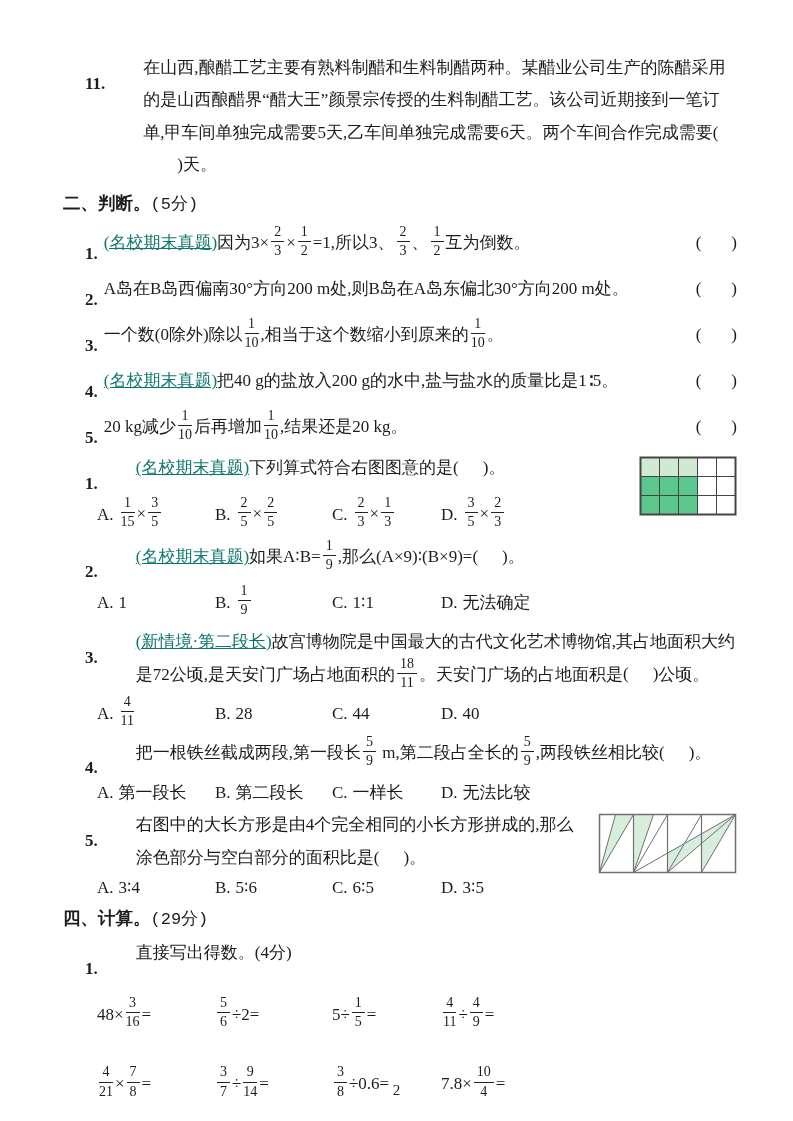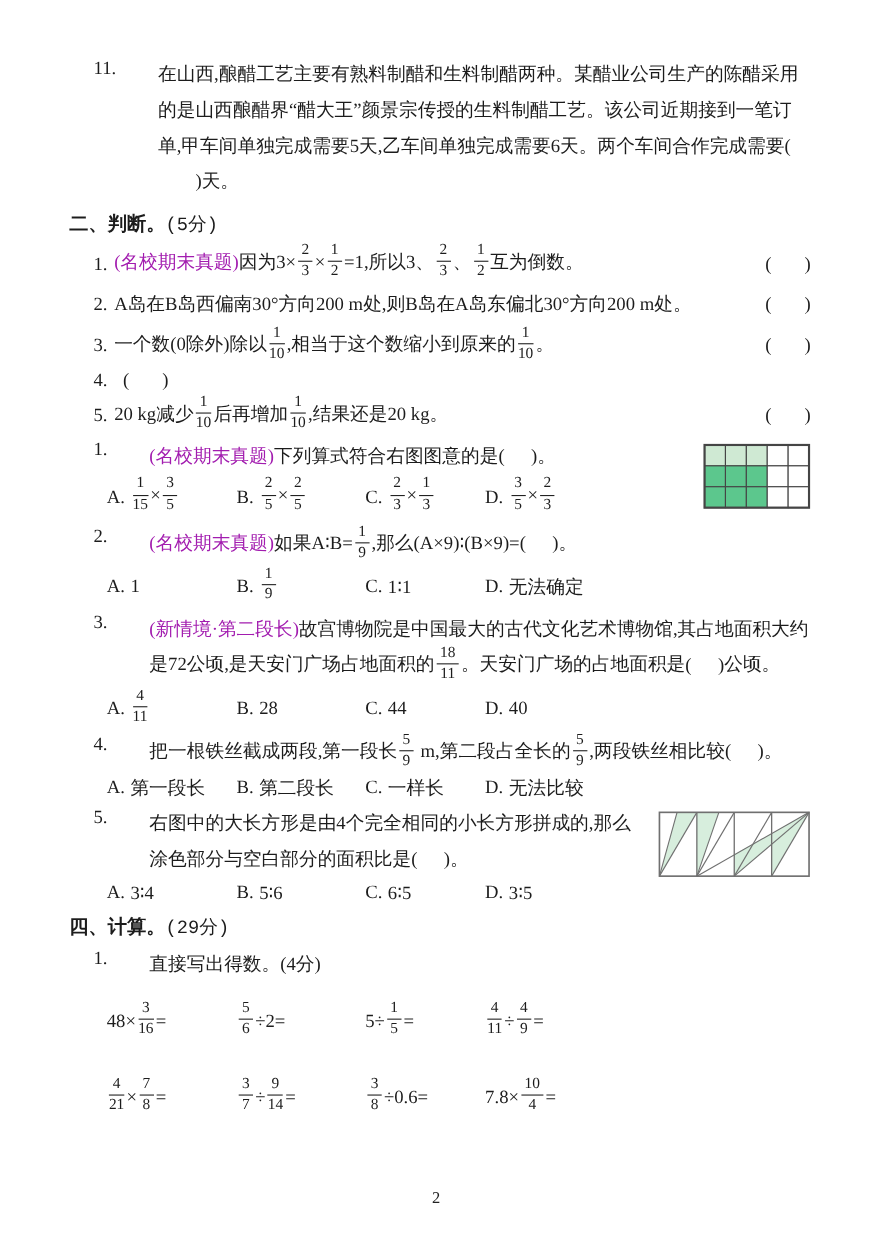--- a/index.html
+++ b/index.html
@@ -12,27 +12,27 @@
     font-size:17px;color:#1c1c1c;
     overflow:hidden;
   }
   .sechead{
     font-family:"Liberation Sans","DejaVu Sans",sans-serif;
     font-weight:bold;font-size:17.5px;
     margin:8px 0 7px 0;
   }
   .sechead .score{font-family:Liberation Mono, monospace;font-weight:normal;font-size:17px;}
   .q{display:flex;margin-left:22px;}
-  .qnum{font-weight:normal;margin-right:6px;white-space:nowrap;}
+  .qnum{font-weight:bold;margin-right:6px;white-space:nowrap;margin-top:22px;}
   .qbody{flex:1;line-height:1.9;margin-left:32px;}
   .q11blk{margin-bottom:10px;}
   .jitem{display:flex;align-items:center;margin:0 0 4px 22px;}
   .jbody{flex:1;line-height:1.85;}
   .jans{white-space:nowrap;margin-left:8px;}
-  .tag{color:#a21caf;}
+  .tag{color:#0f766e;text-decoration:underline;}
   .frac{
     display:inline-block;vertical-align:middle;text-align:center;
     font-size:14px;line-height:1.15;margin:0 2px;transform:translateY(-2px);
   }
   .frac .fn{display:block;border-bottom:1.4px solid #222;padding:0 3px 1px;}
   .frac .fd{display:block;padding-top:1px;}
   .gap{display:inline-block;}
   .mcq{margin-bottom:5px;}
   .qrow{display:flex;align-items:flex-start;}
   .qleft{flex:1;min-width:0;}
@@ -73,20 +73,21 @@
     <div class="jbody"><span>A岛在B岛西偏南30°方向200 m处,则B岛在A岛东偏北30°方向200 m处。</span></div>
     <div class="jans"><span><span>(</span><span class="gap" style="width: 30px;"></span><span>)</span></span></div>
   </div>
   <div class="jitem">
     <span class="qnum">3.</span>
     <div class="jbody"><span>一个数(0除外)除以</span><span class="frac"><span class="fn">1</span><span class="fd">10</span></span><span>,相当于这个数缩小到原来的</span><span class="frac"><span class="fn">1</span><span class="fd">10</span></span><span>。</span></div>
     <div class="jans"><span><span>(</span><span class="gap" style="width: 30px;"></span><span>)</span></span></div>
   </div>
   <div class="jitem">
     <span class="qnum">4.</span>
+    <div class="jbody"><span class="tag">(名校期末真题)</span><span>把40 g的盐放入200 g的水中,盐与盐水的质量比是1∶5。</span></div>
     <div class="jans"><span><span>(</span><span class="gap" style="width: 30px;"></span><span>)</span></span></div>
   </div>
   <div class="jitem">
     <span class="qnum">5.</span>
     <div class="jbody"><span>20 kg减少</span><span class="frac"><span class="fn">1</span><span class="fd">10</span></span><span>后再增加</span><span class="frac"><span class="fn">1</span><span class="fd">10</span></span><span>,结果还是20 kg。</span></div>
     <div class="jans"><span><span>(</span><span class="gap" style="width: 30px;"></span><span>)</span></span></div>
   </div>
 
 
   <div class="mcq">

